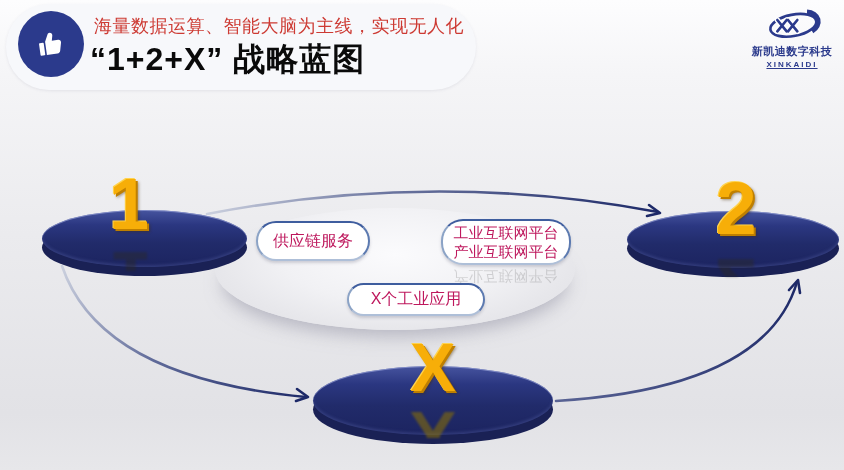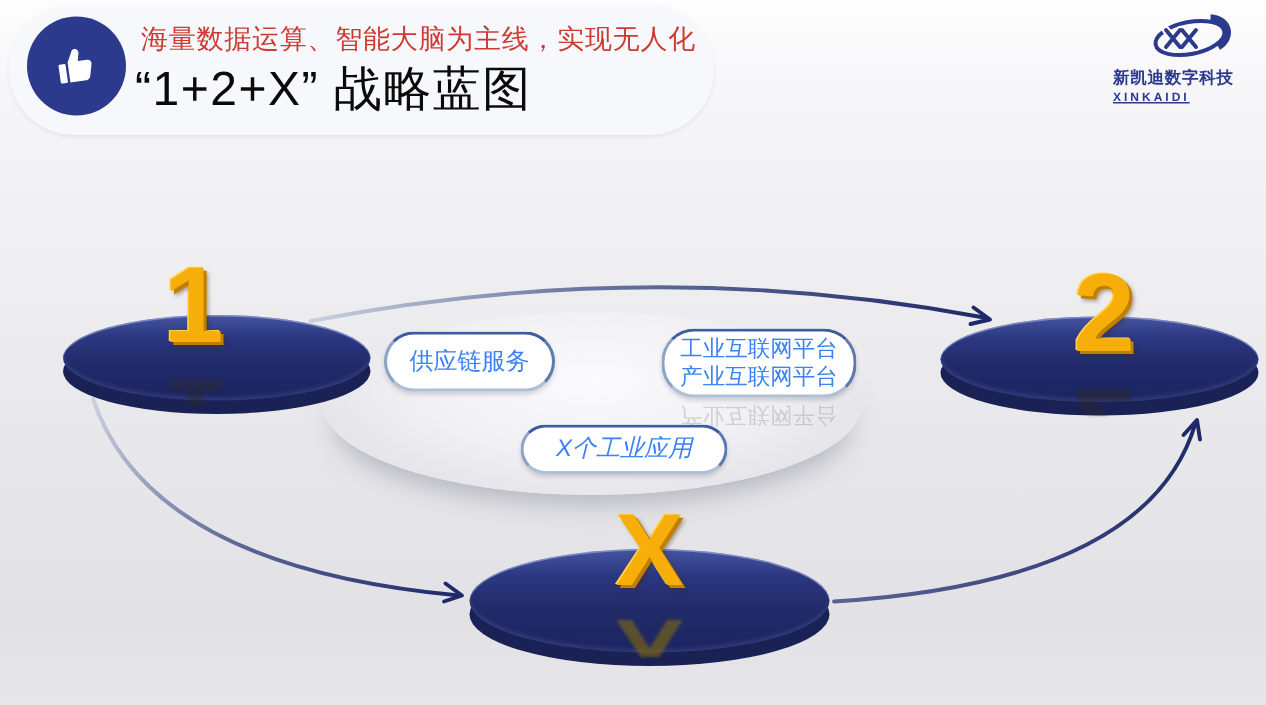--- a/index.html
+++ b/index.html
@@ -19,26 +19,26 @@
   .thumb-circle {
     position:absolute; left:12px; top:7px; width:66px; height:66px;
     border-radius:50%; background:#2b3a8c;
     display:flex; align-items:center; justify-content:center;
   }
   .subtitle {
     position:absolute; left:88px; top:10px; font-size:18px; letter-spacing:.5px;
     color:#cd3a33; white-space:nowrap;text-align:center;
   }
   .title {
-    position:absolute; left:84px; top:34px; font-size:32px; font-weight:normal;
+    position:absolute; left:84px; top:34px; font-size:32px; font-weight:bold;
     color:#0a0a0a; letter-spacing:1px; white-space:nowrap;
   }
 
   
-  .logo { position:absolute; left:742px; top:8px; width:100px; text-align:left; color:#2b3a8c; }
+  .logo { position:absolute; left:742px; top:8px; width:100px; text-align:center; color:#2b3a8c; }
   .logo-mark { display:block; margin:0 auto; }
   .logo-cn { font-size:11px; font-weight:bold; letter-spacing:.5px; white-space:nowrap; }
   .logo-en { font-size:8px; font-weight:bold; letter-spacing:2px; margin-top:1px;text-decoration:underline; }
 
   
   .big-ellipse {
     position:absolute; left:215px; top:208px; width:360px; height:122px; border-radius:50%;
     background:radial-gradient(ellipse at 50% 38%,#fbfbfd 0%,#f1f1f4 45%,#e7e7eb 70%,#dedee3 100%);
     box-shadow:0 14px 18px -8px rgba(140,140,158,.55);
   }
@@ -73,26 +73,26 @@
   .ref-1 { left:94px;  top:241px; width:70px; height:30px; font-size:72px; line-height:72px; color:#2e2a18; opacity:.35; }
   .ref-2 { left:698px; top:247px; width:76px; height:30px; font-size:74px; line-height:74px; color:#2e2a18; opacity:.35; }
   .ref-x { left:398px; top:402px; width:70px; height:36px; font-size:68px; line-height:68px; color:#8d7200; opacity:.55; }
 
   
   .pill {
     position:absolute; background:#ffffff; border-radius:22px;
     border:2px solid #3e5d9e;
     border-right-color:#5c7ab0; border-left-color:#8ba3c6; border-bottom-color:#aebfd8;
     display:flex; flex-direction:column; align-items:center; justify-content:center;
-    color:#3b82f6; box-shadow:0 2px 3px rgba(90,90,115,.25);
+    color:#be185d; box-shadow:0 2px 3px rgba(90,90,115,.25);
     white-space:nowrap;
   }
   .pill-1 { left:256px; top:221px; width:114px; height:40px; font-size:16px; }
   .pill-2 { left:441px; top:219px; width:130px; height:46px; font-size:15px; line-height:19px; }
-  .pill-3 { left:347px; top:283px; width:138px; height:33px; font-size:16px;font-style:italic; }
+  .pill-3 { left:347px; top:283px; width:138px; height:33px; font-size:16px; }
   .pill2-ref {
     position:absolute; left:441px; top:267px; width:130px; height:21px; overflow:hidden;
     opacity:.15; color:#111; font-size:15px; line-height:19px; text-align:center; filter:blur(.4px);
   }
   .pill2-ref .flip { display:block; transform:scaleY(-1); }
 
   
   .arrows { position:absolute; left:0; top:0; }
 </style>
 </head>

